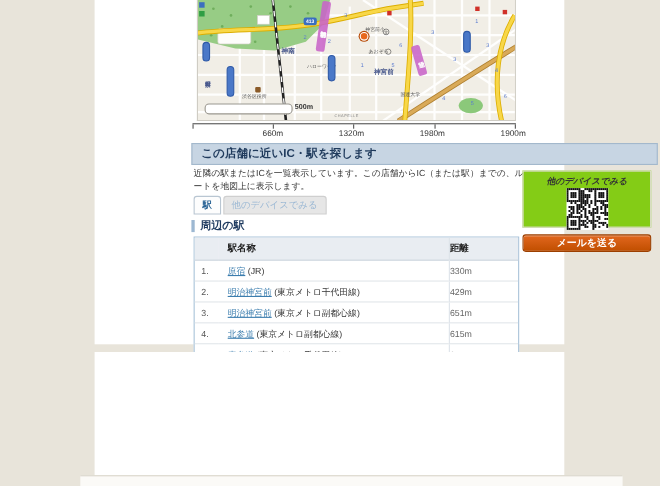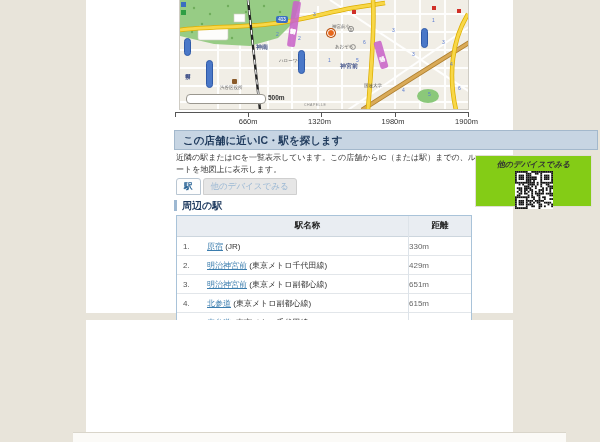--- a/index.html
+++ b/index.html
@@ -57,21 +57,21 @@
   .tab.inactive{background:#e6e6e6;color:#9bb8d4;border-color:#cfcfcf;}
   .subhead{position:absolute;font-size:10px;font-weight:bold;color:#1e3a5f;
       border-left:3px solid #9db8d2;padding-left:5px;line-height:11px;}
   #subhead-stations{left:88px;top:200px;}
 
   
   .tbox{position:absolute;border:1px solid #a9c3d9;background:#fff;box-sizing:border-box;
       padding-bottom:4px;}
   #stations-box{left:90px;top:215px;width:296px;}
   table{width:100%;border-collapse:collapse;}
-  th{background:#e9edf2;font-size:8.5px;color:#222;text-align:center;
+  th{background:#e9edf2;font-size:8.5px;color:#222;text-align:left;
      padding:4px 0 4px 8px;font-weight:bold;}
   th.dist,td.dist{padding-left:0;border-left:1px solid #dde3e9;}
   td{font-size:8px;color:#333;padding:3.5px 0 3.5px 8px;border-top:1px solid #e2e6ea;}
   tr:first-child td{border-top:1px solid #cdd6de;}
   td.num{color:#555;width:16px;padding-left:6px;}
   td.dist{color:#666;width:60px;}
   #stations-box td.dist{width:62px;}
   a.lnk{color:#3b7dae;text-decoration:underline;cursor:pointer;}
   .linetxt{color:#333;}
 
@@ -502,20 +502,21 @@
           <rect x="0" y="40" width="2" height="2"></rect>
           <rect x="2" y="40" width="2" height="2"></rect>
           <rect x="4" y="40" width="2" height="2"></rect>
           <rect x="6" y="40" width="2" height="2"></rect>
           <rect x="8" y="40" width="2" height="2"></rect>
           <rect x="10" y="40" width="2" height="2"></rect>
           <rect x="12" y="40" width="2" height="2"></rect>
           <rect x="26" y="40" width="2" height="2"></rect>
         </svg>
     </div>
+    <div id="mail-button">メールを送る</div>
   </div>
 
   <div class="panel" id="panel-bottom">
     
     
   </div>
 
   <div id="footer-strip"></div>
 </div>
 

